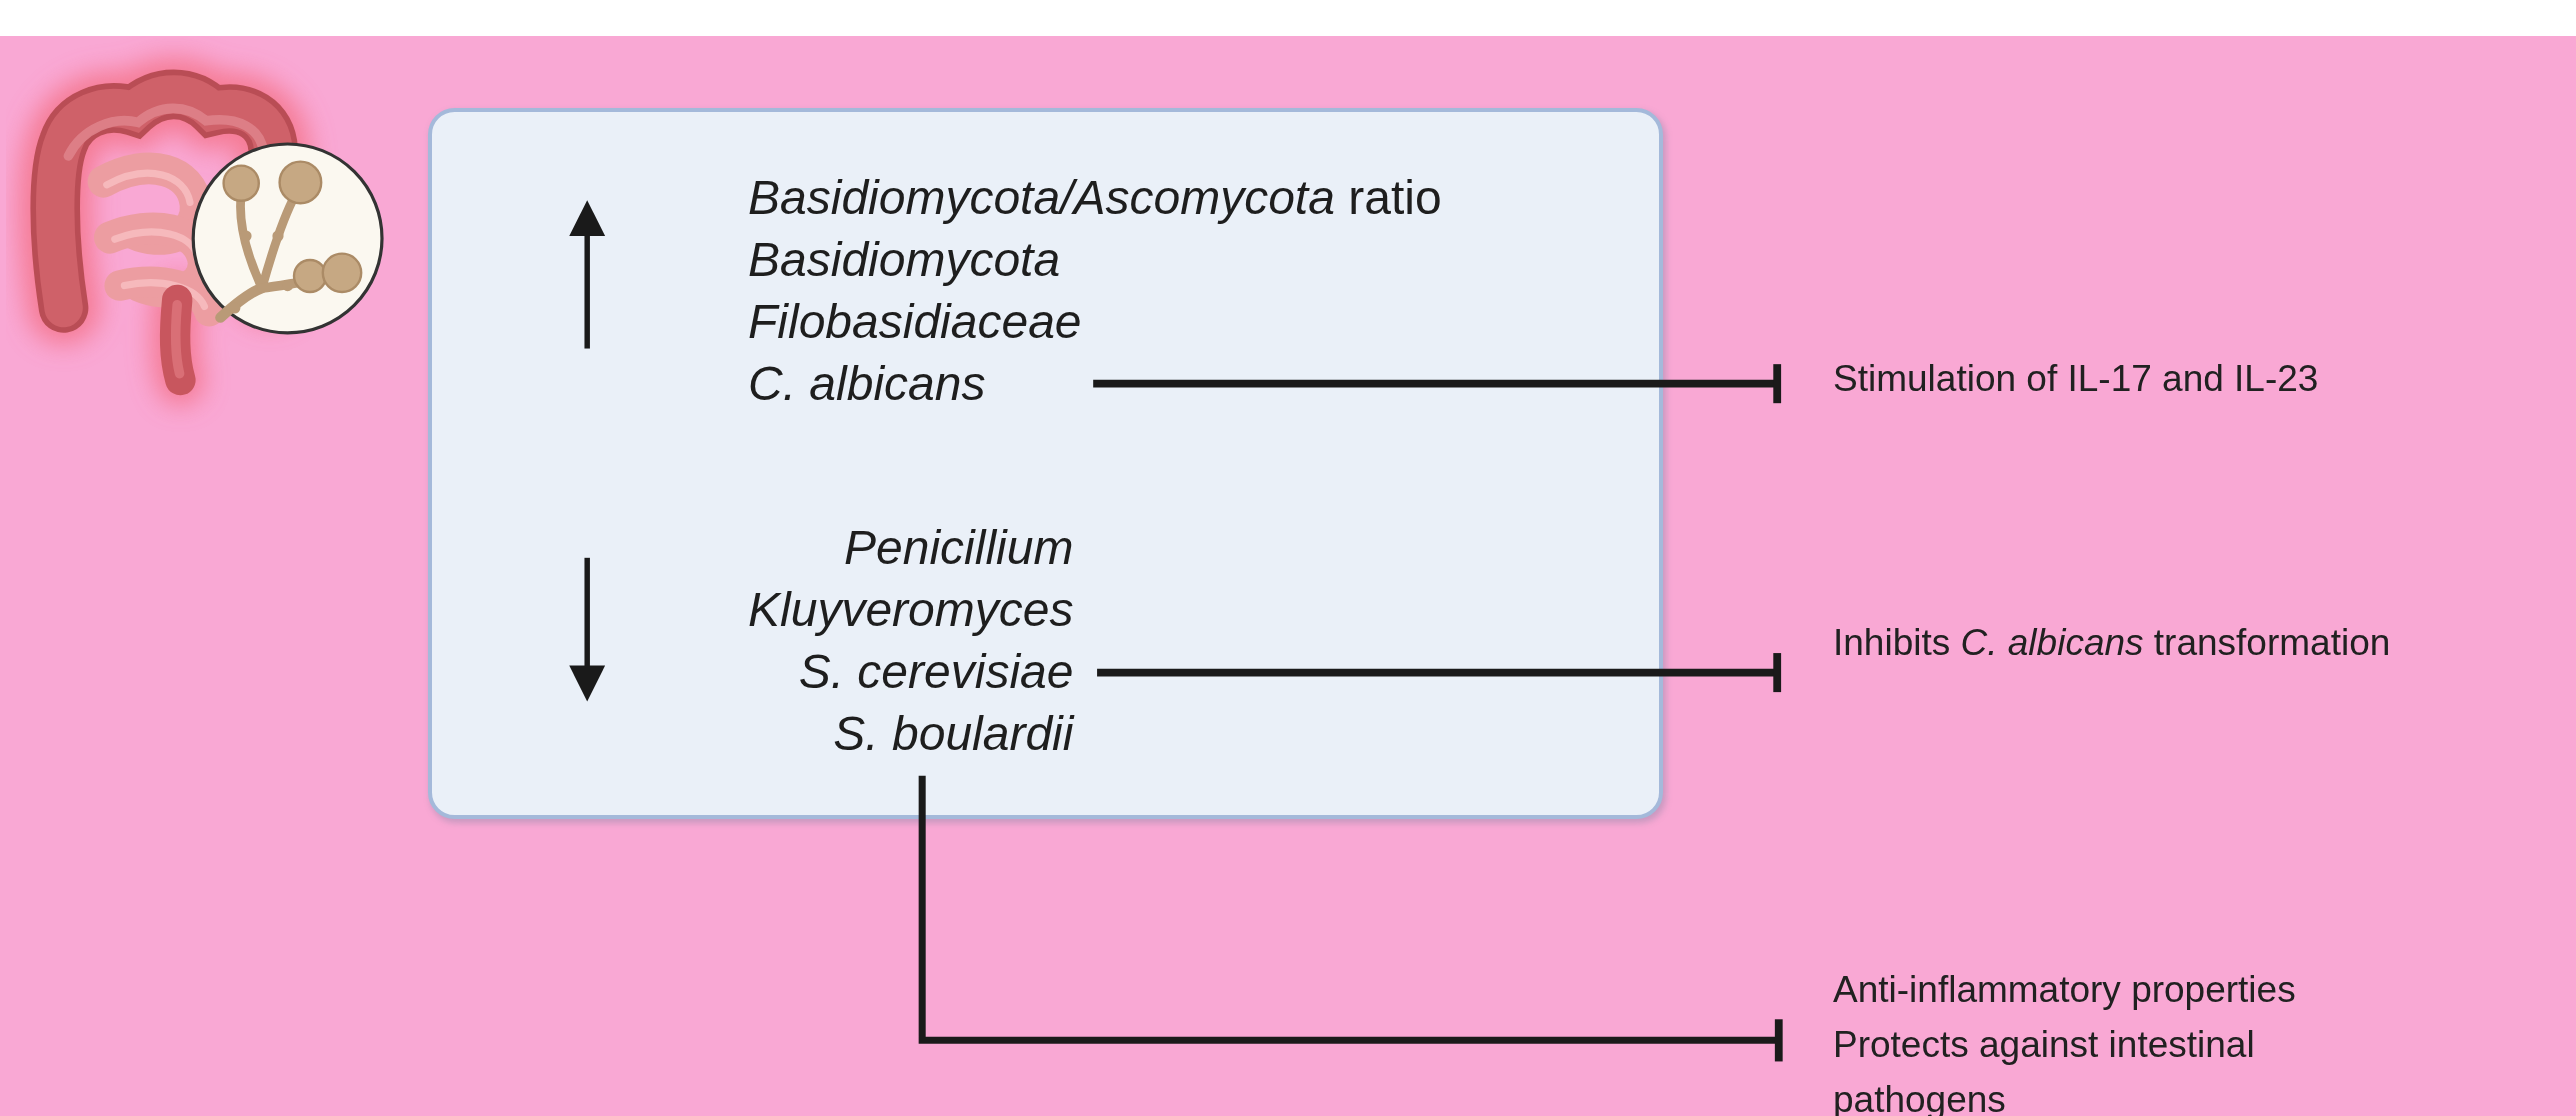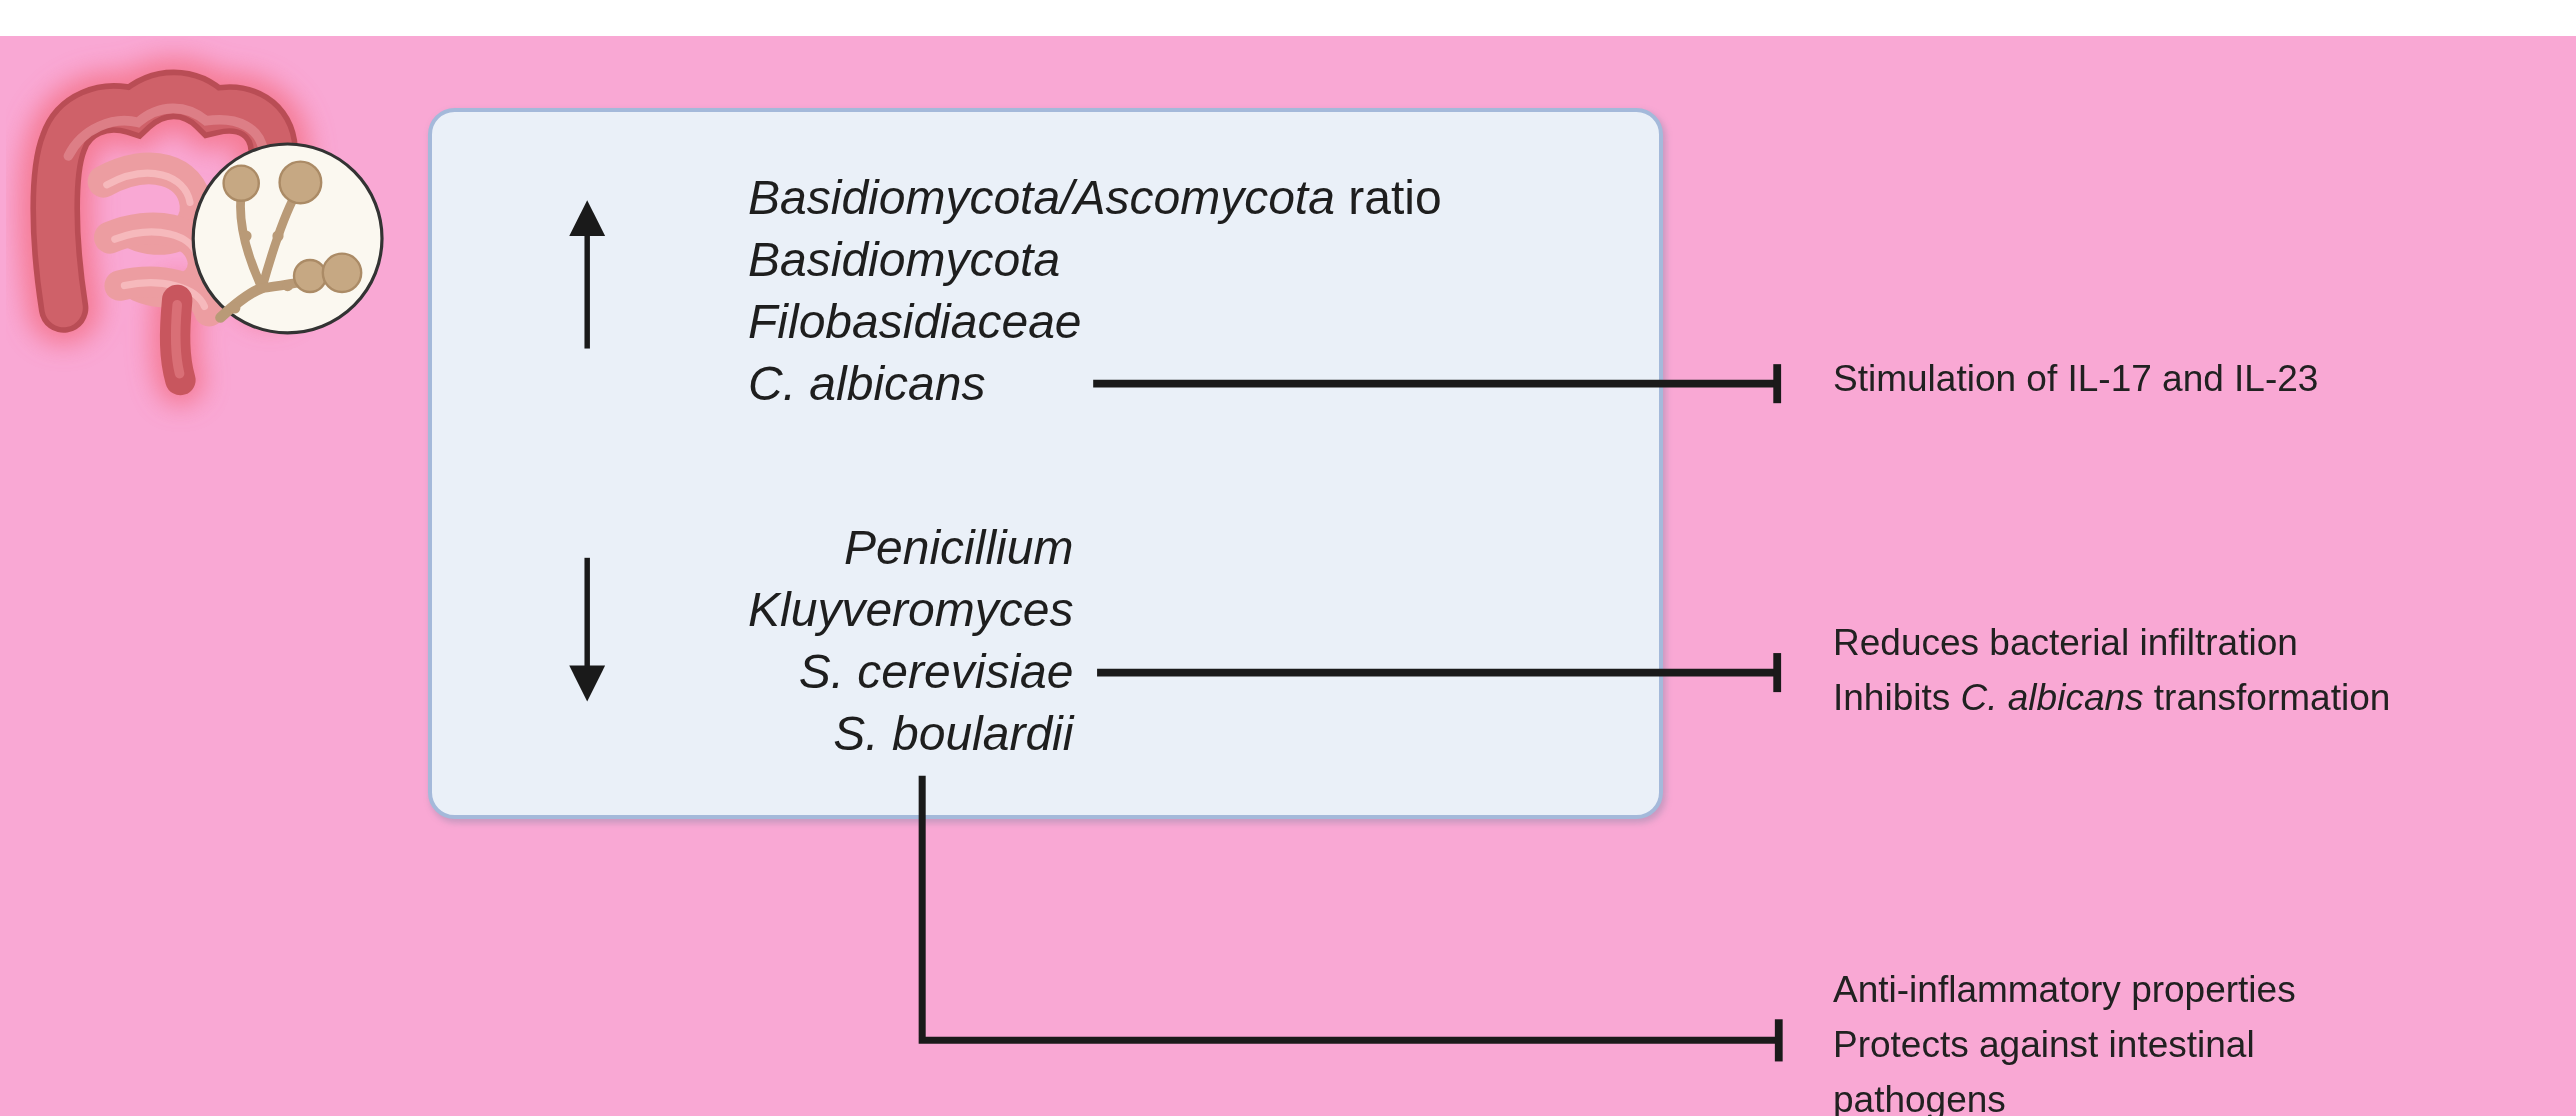--- a/index.html
+++ b/index.html
@@ -122,21 +122,20 @@
     <div>Kluyveromyces</div>
     <div>S. cerevisiae</div>
     <div>S. boulardii</div>
   </div>
 
   <div class="annot annot-candida">
     <div>Stimulation of IL-17 and IL-23</div>
   </div>
 
   <div class="annot annot-cerevisiae">
-    <div>Reduces bacterial infiltration</div>
     <div><span>Inhibits </span><span class="italic">C. albicans</span><span> transformation</span></div>
   </div>
 
   <div class="annot annot-boulardii">
     <div>Anti-inflammatory properties</div>
     <div>Protects against intestinal</div>
     <div>pathogens</div>
   </div>
 
 </div>

